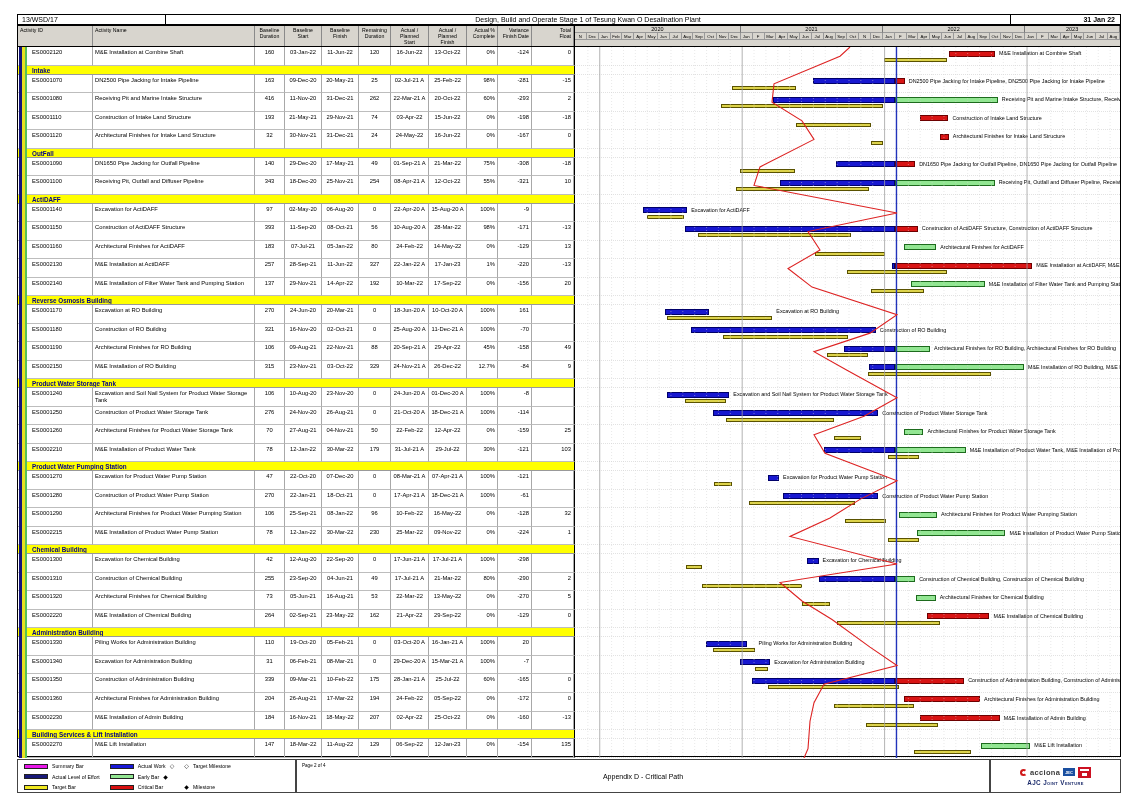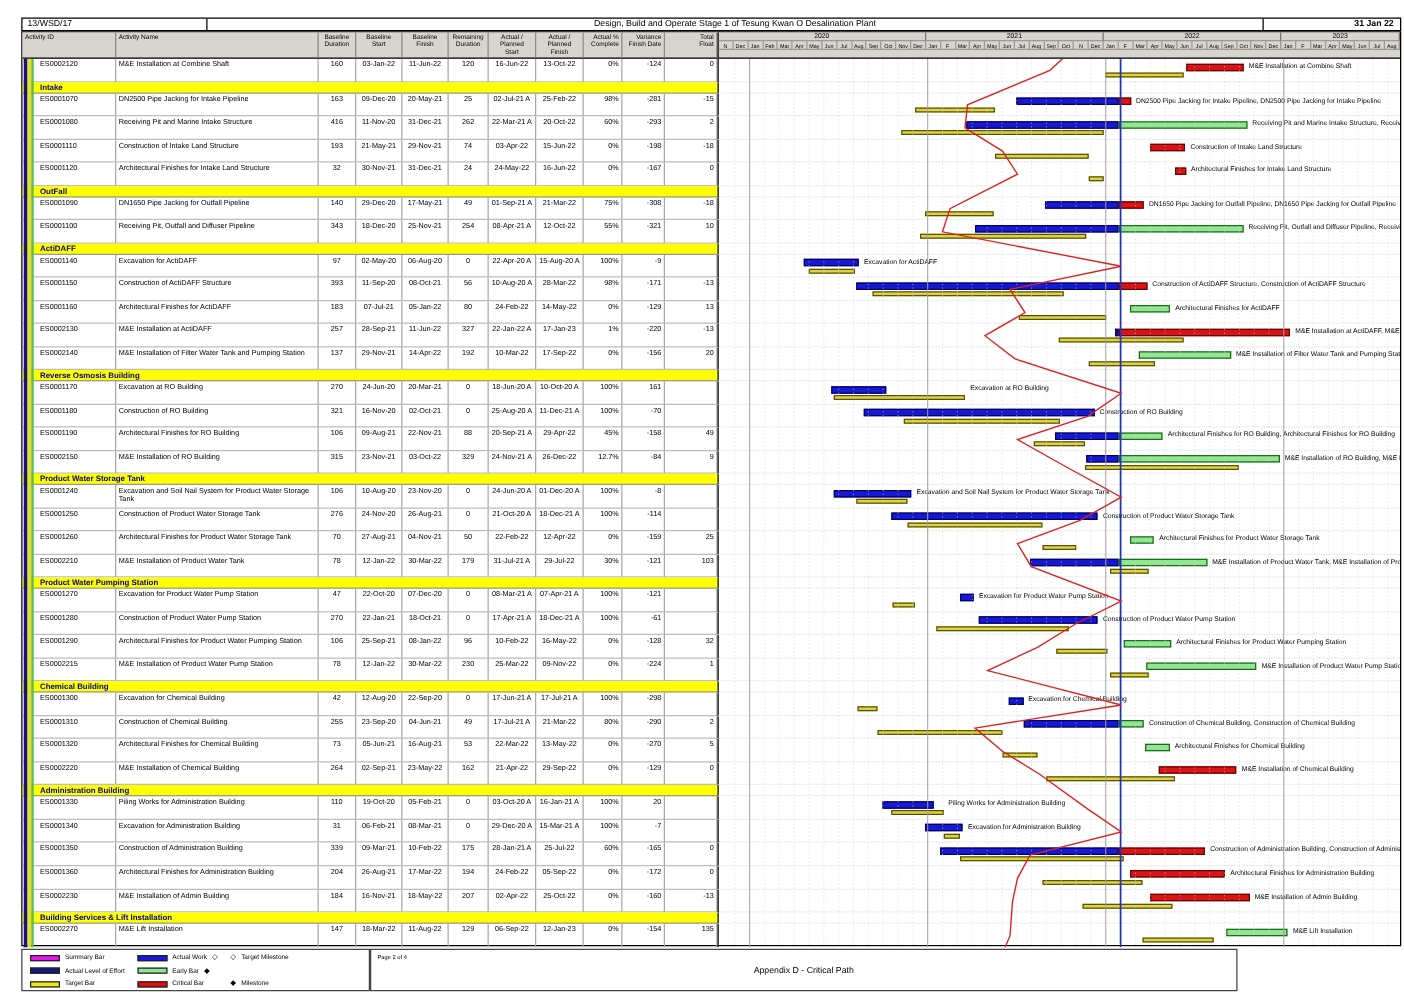--- a/index.html
+++ b/index.html
@@ -937,14 +937,23 @@
           <div>Milestone</div>
         </div>
       </div>
     </div>
 
   <div class="footer-box mid-box">
     <div class="page-num">Page 2 of 4</div>
     <div class="appendix">Appendix D - Critical Path</div>
   </div>
 
+  <div class="footer-box logo-box">
+    <div class="logo-row">
+      <span class="acciona-mark"></span>
+      <span class="acciona-text">acciona</span>
+      <span class="jec-badge">JEC</span>
+      <span class="red-badge"></span>
+    </div>
+    <div class="jv-text">AJC Joint Venture</div>
+  </div>
 
 </div>
 
 </body></html>

